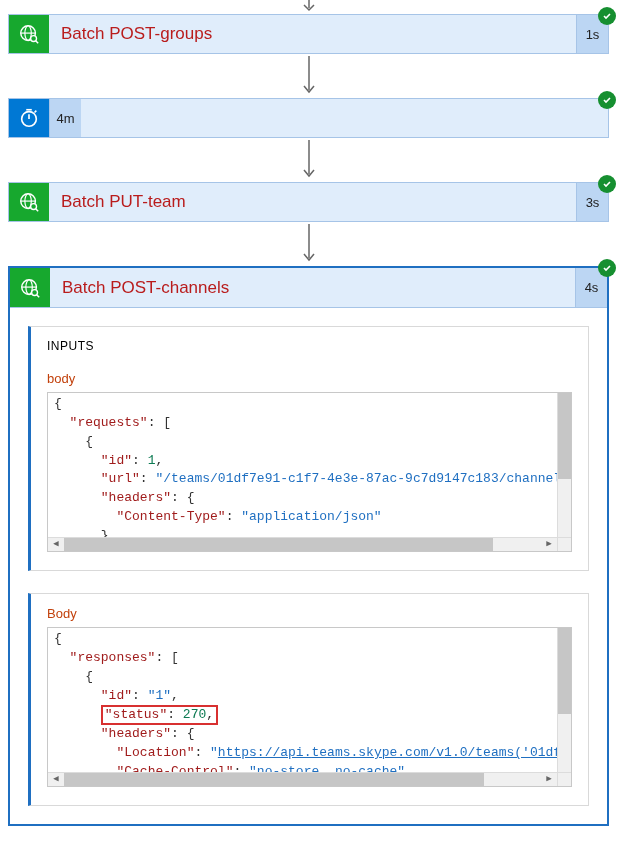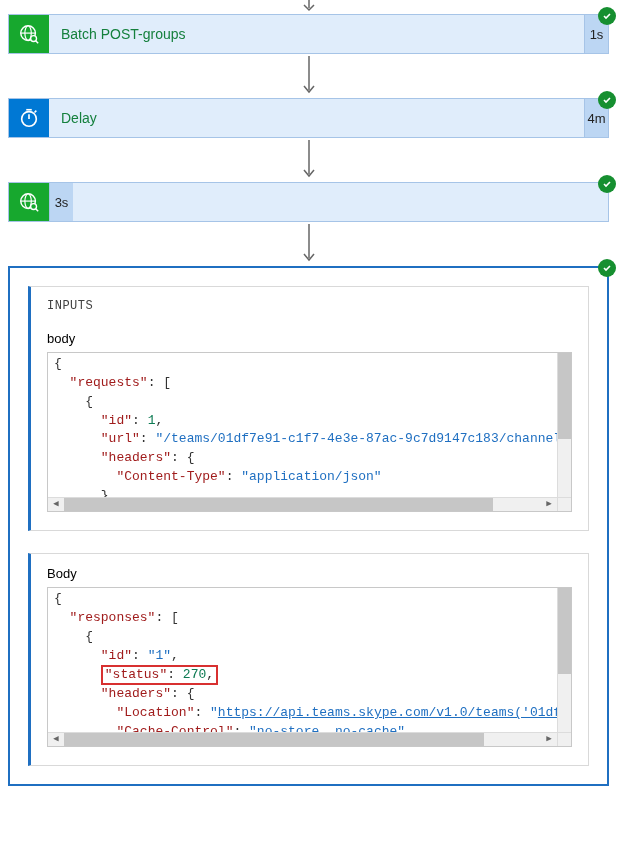--- a/index.html
+++ b/index.html
@@ -35,25 +35,25 @@
     align-items: center;
     justify-content: center;
     flex-shrink: 0;
   }
   .step-icon.blue { background: #0078d4; }
   .step-label {
     flex: 1;
     display: flex;
     align-items: center;
     padding-left: 12px;
-    font-size: 14px;
-    color: #15803d;
+    font-size: 17px;
+    color: #b91c1c;
   }
   .step-time {
-    width: 24px;
+    width: 32px;
     background: #bcd6f3;
     display: flex;
     align-items: center;
     justify-content: center;
     font-size: 13px;
     color: #222;
     border-left: 1px solid #a6c4e7;
   }
   .badge {
     position: absolute;
@@ -84,27 +84,26 @@
   .card {
     border: 1px solid #d9d9d9;
     border-left: 3px solid #1f6fc1;
     padding: 12px 16px 18px 16px;
     margin-bottom: 22px;
   }
   .card:last-child { margin-bottom: 0; }
   .card-title {
     font-size: 12px;
     letter-spacing: 0.5px;
-    color: #404040;
+    color: #000000;
     margin-bottom: 18px;
-    font-family: Liberation Mono, monospace;
   }
   .field-label {
     font-size: 13px;
-    color: #000000;
+    color: #c2410c;
     margin-bottom: 6px;
   }
   .code-box {
     border: 1px solid #c8c8c8;
     position: relative;
     height: 160px;
     font-family: Consolas, "Courier New", monospace;
     font-size: 13px;
     line-height: 1.45;
   }
@@ -194,21 +193,20 @@
 
 <div class="step">
   <div class="step-icon blue">
     <svg width="22" height="22" viewBox="0 0 24 24">
       <circle cx="12" cy="13" r="8" fill="none" stroke="#fff" stroke-width="1.8"></circle>
       <line x1="12" y1="13" x2="12" y2="8" stroke="#fff" stroke-width="1.8"></line>
       <line x1="9" y1="3" x2="15" y2="3" stroke="#fff" stroke-width="1.8"></line>
       <line x1="18" y1="6" x2="20" y2="4" stroke="#fff" stroke-width="1.8"></line>
     </svg>
   </div>
-  <div class="step-label">Delay</div>
   <div class="step-time">4m</div>
   <div class="badge">
     <svg width="10" height="10" viewBox="0 0 10 10">
         <polyline points="2,5 4,7 8,3" fill="none" stroke="#fff" stroke-width="1.6"></polyline>
       </svg>
   </div>
 </div>
 
 <div class="arrow-down">
   <svg width="20" height="44" viewBox="0 0 20 44">
@@ -220,36 +218,50 @@
 <div class="step">
   <div class="step-icon">
     <svg width="22" height="22" viewBox="0 0 24 24">
       <circle cx="11" cy="11" r="8" fill="none" stroke="#fff" stroke-width="1.6"></circle>
       <ellipse cx="11" cy="11" rx="3.5" ry="8" fill="none" stroke="#fff" stroke-width="1.3"></ellipse>
       <line x1="3" y1="11" x2="19" y2="11" stroke="#fff" stroke-width="1.3"></line>
       <circle cx="17" cy="17" r="3.2" fill="#17a82e" stroke="#fff" stroke-width="1.5"></circle>
       <line x1="19.3" y1="19.3" x2="22" y2="22" stroke="#fff" stroke-width="1.6"></line>
     </svg>
   </div>
+  <div class="step-label">Batch PUT-team</div>
   <div class="step-time">3s</div>
   <div class="badge">
     <svg width="10" height="10" viewBox="0 0 10 10">
         <polyline points="2,5 4,7 8,3" fill="none" stroke="#fff" stroke-width="1.6"></polyline>
       </svg>
   </div>
 </div>
 
 <div class="arrow-down">
   <svg width="20" height="44" viewBox="0 0 20 44">
     <line x1="10" y1="2" x2="10" y2="36" stroke="#666" stroke-width="1.5"></line>
     <polyline points="5,32 10,38 15,32" fill="none" stroke="#666" stroke-width="1.5"></polyline>
   </svg>
 </div>
 
 <div class="expanded">
+  <div class="step">
+    <div class="step-icon">
+      <svg width="22" height="22" viewBox="0 0 24 24">
+        <circle cx="11" cy="11" r="8" fill="none" stroke="#fff" stroke-width="1.6"></circle>
+        <ellipse cx="11" cy="11" rx="3.5" ry="8" fill="none" stroke="#fff" stroke-width="1.3"></ellipse>
+        <line x1="3" y1="11" x2="19" y2="11" stroke="#fff" stroke-width="1.3"></line>
+        <circle cx="17" cy="17" r="3.2" fill="#17a82e" stroke="#fff" stroke-width="1.5"></circle>
+        <line x1="19.3" y1="19.3" x2="22" y2="22" stroke="#fff" stroke-width="1.6"></line>
+      </svg>
+    </div>
+    <div class="step-label">Batch POST-channels</div>
+    <div class="step-time">4s</div>
+  </div>
   <div class="badge">
     <svg width="10" height="10" viewBox="0 0 10 10">
         <polyline points="2,5 4,7 8,3" fill="none" stroke="#fff" stroke-width="1.6"></polyline>
       </svg>
   </div>
 
   <div class="panel-body">
 
     <div class="card">
       <div class="card-title">INPUTS</div>

